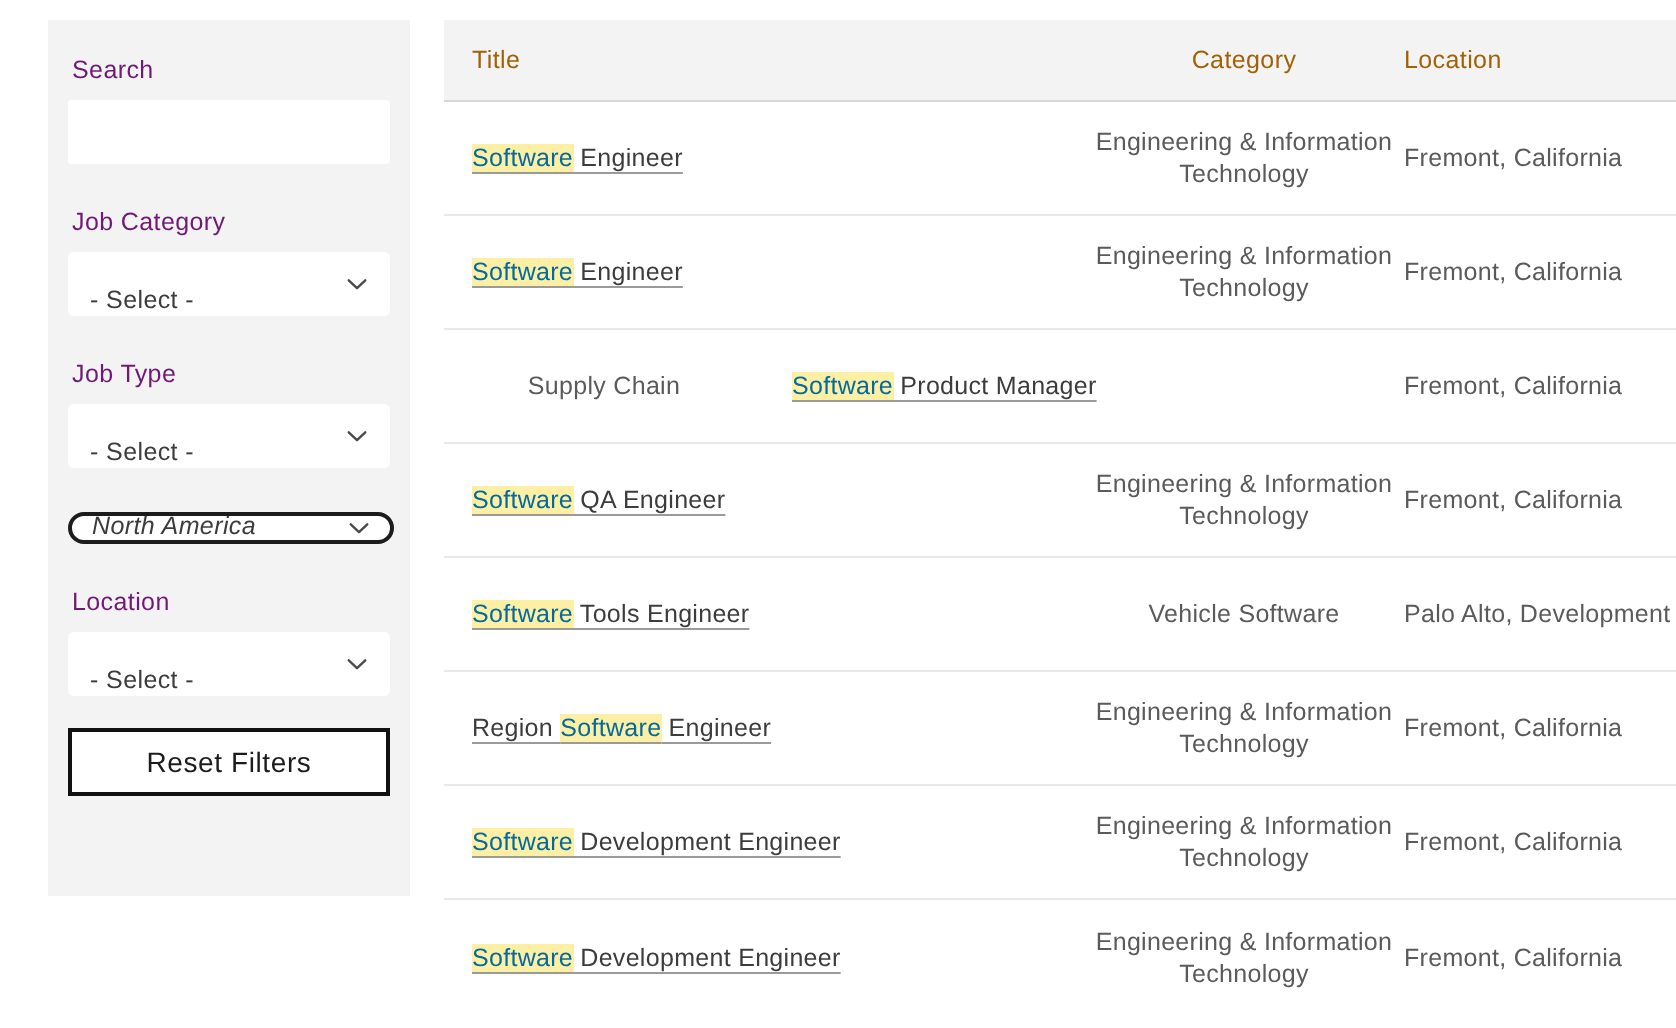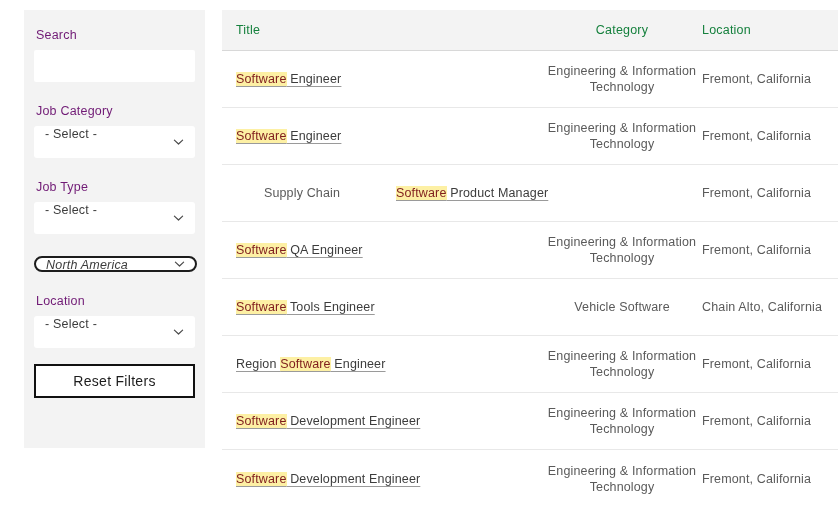--- a/index.html
+++ b/index.html
@@ -49,21 +49,21 @@
     outline: none;
   }
   .select-box {
     position: relative;
     width: 161px;
     height: 32px;
     background: #ffffff;
     border: 1px solid transparent;
     border-radius: 3px;
     display: flex;
-    align-items: flex-start;
+    align-items: flex-end;
     padding: 0 10px;
     cursor: pointer;
   }
   .select-box.focused {
     border: 2px solid #1c1c1c;
     border-radius: 13px;
     width: 163px;
     height: 16px;
     font-style: italic;
   }
@@ -109,21 +109,21 @@
   }
   .thead {
     display: flex;
     background: #f3f3f3;
     height: 41px;
     align-items: center;
     border-bottom: 1px solid #d8d8d8;
   }
   .th {
     font-size: 12.5px;
-    color: #15803d;
+    color: #a16207;
     letter-spacing: 0.2px;
   }
   .col-title   { width: 320px; padding-left: 14px; }
   .col-cat     { width: 160px; text-align: center; }
   .col-loc     { width: 136px; }
 
   .trow {
     display: flex;
     min-height: 57px;
     align-items: center;
@@ -142,21 +142,21 @@
     color: #3c3c3c;
     text-decoration: underline;
     text-underline-offset: 3px;
     text-decoration-color: #9a9a9a;
     cursor: pointer;
     letter-spacing: 0.15px;
     white-space: nowrap;
   }
   .hl {
     background: #fdf0a4;
-    color: #7f1d1d;
+    color: #0369a1;
   }
 </style>
 </head>
 <body>
 
 <div class="page">
 
   <aside class="sidebar">
 
     <div class="field">
@@ -248,21 +248,21 @@
           <div class="cell col-loc">Fremont, California</div>
         </div>
         <div class="trow">
           <div class="cell col-title"><span class="job-link"><span class="hl">Software</span><span> QA Engineer</span></span></div>
           <div class="cell col-cat">Engineering &amp; Information Technology</div>
           <div class="cell col-loc">Fremont, California</div>
         </div>
         <div class="trow">
           <div class="cell col-title"><span class="job-link"><span class="hl">Software</span><span> Tools Engineer</span></span></div>
           <div class="cell col-cat">Vehicle Software</div>
-          <div class="cell col-loc">Chain Alto, California</div>
+          <div class="cell col-loc">Palo Alto, Development</div>
         </div>
         <div class="trow">
           <div class="cell col-title"><span class="job-link"><span>Region </span><span class="hl">Software</span><span> Engineer</span></span></div>
           <div class="cell col-cat">Engineering &amp; Information Technology</div>
           <div class="cell col-loc">Fremont, California</div>
         </div>
         <div class="trow">
           <div class="cell col-title"><span class="job-link"><span class="hl">Software</span><span> Development Engineer</span></span></div>
           <div class="cell col-cat">Engineering &amp; Information Technology</div>
           <div class="cell col-loc">Fremont, California</div>

